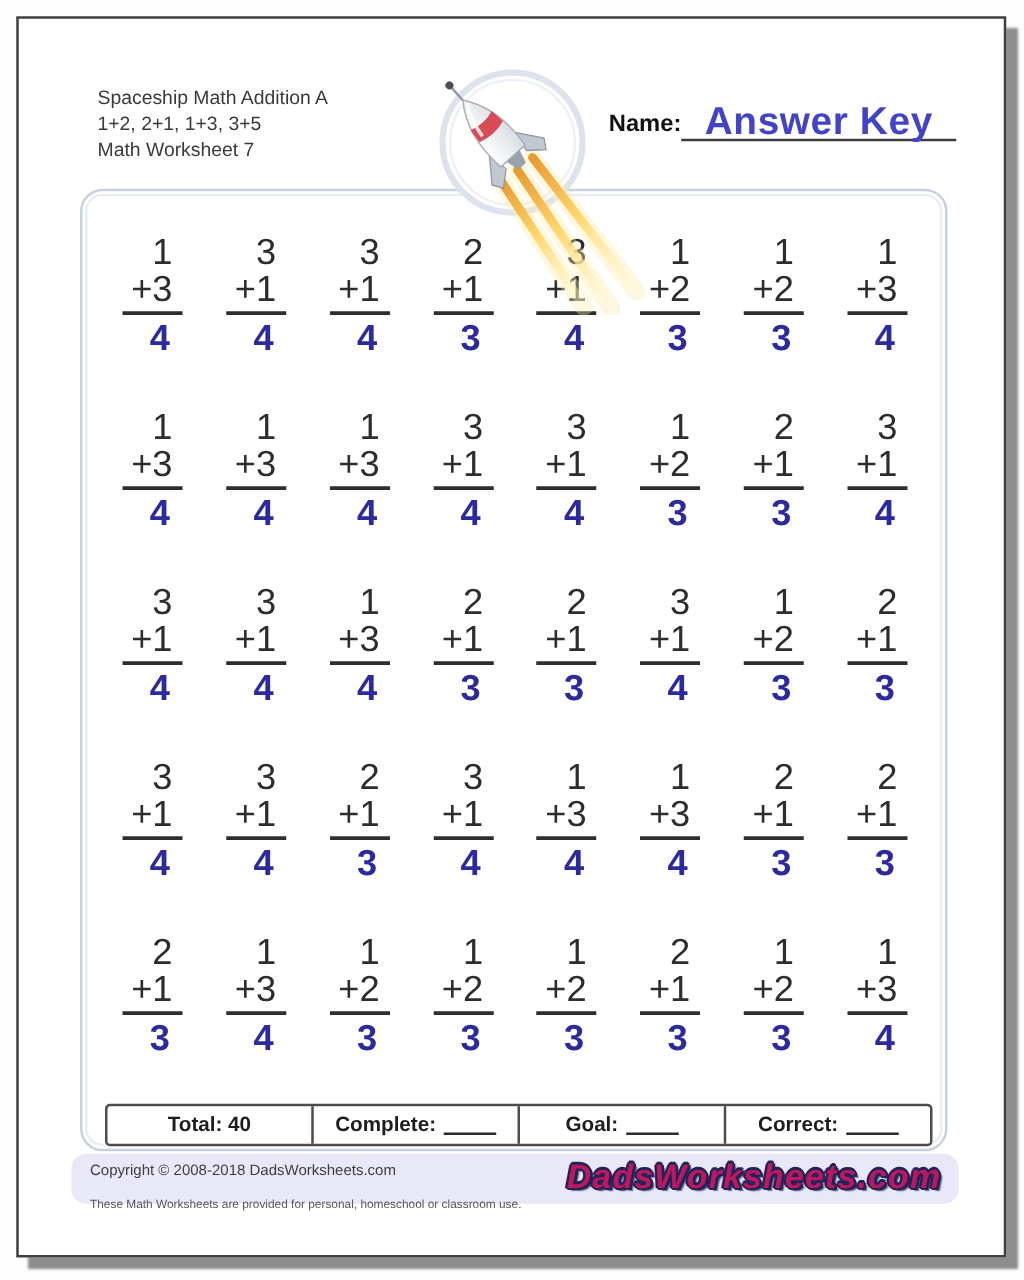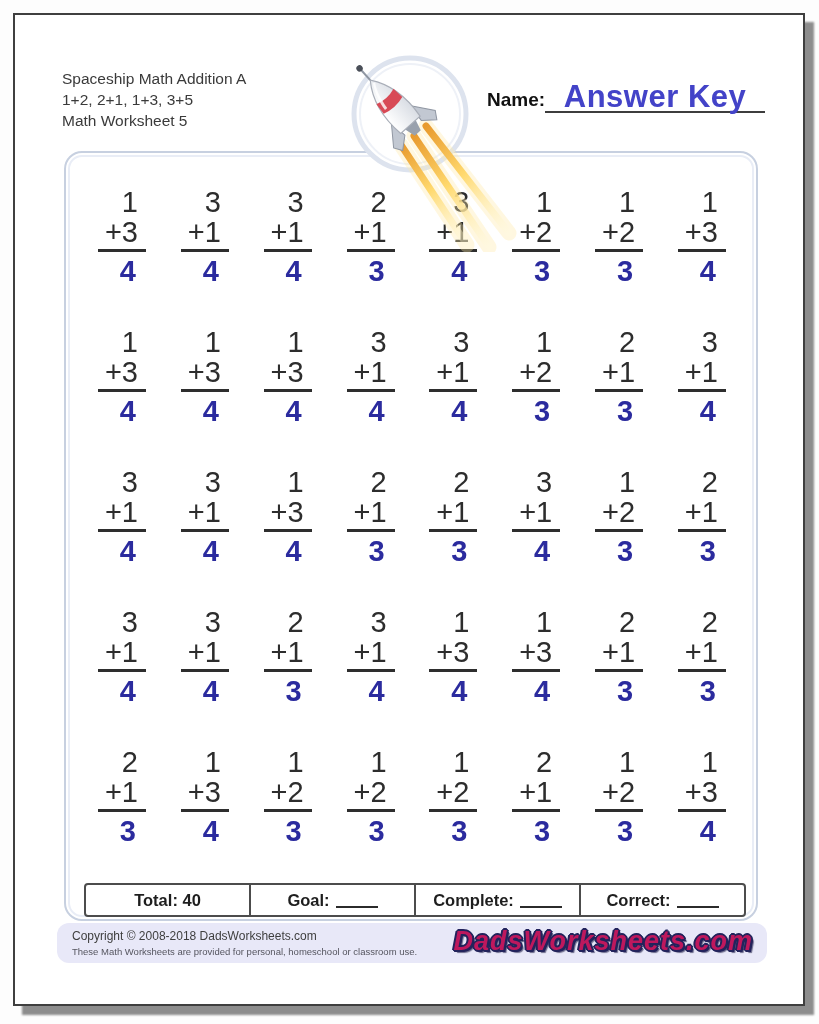--- a/index.html
+++ b/index.html
@@ -2,21 +2,21 @@
 <html><head>
 <meta charset="utf-8">
 <style>
   html,body{margin:0;padding:0;background:#ffffff;font-family:"Liberation Sans",sans-serif;}
   .stage{position:relative;width:819px;height:1024px;background:#fdfdfd;overflow:hidden;}
   .page{position:absolute;left:13px;top:13px;width:788px;height:989px;background:#ffffff;
         border:2px solid #3f3f3f;box-shadow:9px 9px 2px #8d8d8d;}
   .page-inner{position:relative;width:100%;height:100%;}
 
   
-  .header-titles{position:absolute;left:47px;top:53px;font-size:15.5px;line-height:21px;color:#3a3a3a;}
+  .header-titles{position:absolute;left:63px;top:53px;font-size:15.5px;line-height:21px;color:#3a3a3a;}
   .name-block{position:absolute;left:472px;top:60px;width:278px;display:flex;align-items:flex-end;}
   .name-label{font-size:19px;font-weight:bold;color:#111;padding-bottom:2px;text-align:right;}
   .name-line{flex:1;border-bottom:2px solid #3d3d3d;text-align:center;}
   .name-value{display:inline-block;font-size:31px;font-weight:bold;color:#4343c8;
               transform:translateY(4px);letter-spacing:.5px;}
 
   
   .rocket-wrap{position:absolute;left:300px;top:32px;width:212px;height:205px;z-index:5;pointer-events:none;}
 
   
@@ -39,38 +39,38 @@
   .totals-cell{flex:1;display:flex;align-items:center;justify-content:center;
                font-size:16.5px;font-weight:bold;color:#1e1e1e;}
   .totals-cell + .totals-cell{border-left:2px solid #4c4c4c;}
   .blank-line{display:inline-block;width:42px;height:13px;border-bottom:2px solid #2b2b2b;margin-left:6px;}
 
   
   .footer-band{position:absolute;left:42px;top:908px;width:710px;height:40px;background:#e8e8f8;
                border-radius:12px;z-index:2;}
   .copyright{position:absolute;left:15px;top:6px;}
   .copyright-line1{font-size:12px;color:#3e3e3e;}
-  .copyright-line2{font-size:9.5px;color:#55555f;margin-top:3px;}
+  .copyright-line2{font-size:9.5px;color:#55555f;margin-top:15px;}
   .logo{position:absolute;right:14px;top:3px;font-family:Liberation Sans, sans-serif;font-style:italic;
         font-weight:bold;font-size:27px;color:#be185d;letter-spacing:1px;
         text-shadow:-2px 0 0 #23235c, 2px 0 0 #23235c, 0 -2px 0 #23235c, 0 2px 0 #23235c,
                     -1px -1px 0 #23235c, 1px -1px 0 #23235c, -1px 1px 0 #23235c, 2px 2px 0 #23235c,
                     3px 3px 1px #6a6a8a;}
 </style>
 </head>
 <body>
 
 <div class="stage">
   <div class="page">
     <div class="page-inner">
 
       <div class="header-titles">
         <div>Spaceship Math Addition A</div>
         <div>1+2, 2+1, 1+3, 3+5</div>
-        <div>Math Worksheet 5</div>
+        <div>Math Worksheet 7</div>
       </div>
 
       <div class="rocket-wrap">
         <svg width="212" height="205" viewBox="0 0 212 205">
           <defs>
             <linearGradient id="tg1" gradientUnits="userSpaceOnUse" x1="86" y1="98" x2="152" y2="198">
               <stop offset="0" stop-color="#e89a2e"></stop>
                 <stop offset="0.45" stop-color="#ffd96e"></stop>
               <stop offset="1" stop-color="#fffbe0" stop-opacity="0.25"></stop>
             </linearGradient>
@@ -326,25 +326,25 @@
               <span class="p-ans" style="color: rgb(43, 43, 158);">4</span>
             </div>
           </div>
       </div>
 
       <div class="totals-bar">
         <div class="totals-cell">
           <span>Total: 40</span>
         </div>
         <div class="totals-cell">
+          <span>Complete:</span>
+          <span class="blank-line"></span>
+        </div>
+        <div class="totals-cell">
           <span>Goal:</span>
-          <span class="blank-line"></span>
-        </div>
-        <div class="totals-cell">
-          <span>Complete:</span>
           <span class="blank-line"></span>
         </div>
         <div class="totals-cell">
           <span>Correct:</span>
           <span class="blank-line"></span>
         </div>
       </div>
 
       <div class="footer-band">
         <div class="copyright">

